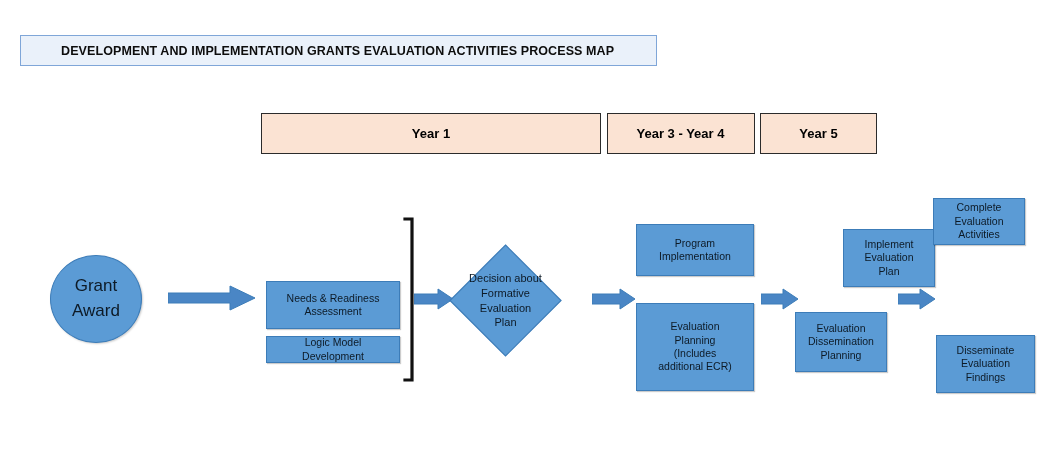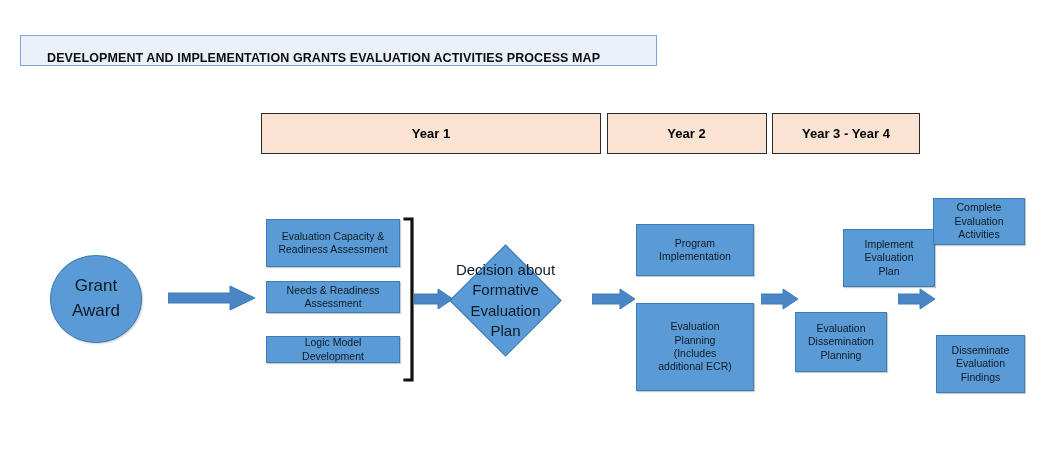--- a/index.html
+++ b/index.html
@@ -22,22 +22,22 @@
   #title-banner {
     position: absolute;
     left: 20px;
     top: 35px;
     width: 637px;
     height: 31px;
     background: #EAF1FA;
     border: 1px solid #7FA6D8;
     box-sizing: border-box;
     display: flex;
-    align-items: flex-end;
-    padding-left: 26px;
+    align-items: center;
+    padding-left: 40px;
   }
   #title-banner .title-text {
     font-size: 12.5px;
     font-weight: bold;
     color: #0d0d0d;
     letter-spacing: 0.1px;
     white-space: nowrap;
   }
 
   
@@ -115,21 +115,21 @@
     width: 113px; height: 113px;
   }
   #decision-diamond .diamond-label {
     position: absolute;
     left: 0; top: 0;
     width: 113px; height: 113px;
     display: flex;
     align-items: center;
     justify-content: center;
     text-align: center;
-    font-size: 15px;
+    font-size: 11px;
     color: #0d1a26;
     line-height: 1.35;
     pointer-events: none;
   }
 
   
   .arrow {
     position: absolute;
   }
   .arrow svg { display: block; }
@@ -150,42 +150,39 @@
 <div id="canvas">
 
   <div id="title-banner">
     <span class="title-text">DEVELOPMENT AND IMPLEMENTATION GRANTS EVALUATION ACTIVITIES PROCESS MAP</span>
   </div>
 
   <div id="year-header">
     <div class="year-cell" style="width:340px;">
       <span>Year 1</span>
     </div>
-    <div class="year-cell" style="width:160px;">
-      <span>Year 2</span>
-    </div>
     <div class="year-cell" style="width:148px;">
       <span>Year 3 - Year 4</span>
+    </div>
+    <div class="year-cell" style="width:117px;">
+      <span>Year 5</span>
     </div>
   </div>
 
   <div id="grant-award">
     <span>Grant<br>Award</span>
   </div>
 
   <div class="arrow" style="left:168px; top:285px;">
     <svg width="88" height="26" viewBox="0 0 88 26">
       <path d="M0 8 L62 8 L62 1 L87 13 L62 25 L62 18 L0 18 Z" fill="#4A86C5" stroke="#3C7CB8" stroke-width="1"></path>
     </svg>
   </div>
 
-  <div class="node" style="left:266px; top:219px; width:134px; height:48px;">
-    <span>Evaluation Capacity &amp;<br>Readiness Assessment</span>
-  </div>
-  <div class="node" style="left:266px; top:281px; width:134px; height:32px;">
+  <div class="node" style="left:266px; top:281px; width:134px; height:48px;">
     <span>Needs &amp; Readiness<br>Assessment</span>
   </div>
   <div class="node" style="left:266px; top:336px; width:134px; height:27px;">
     <span>Logic Model<br>Development</span>
   </div>
 
   <div id="group-bracket">
     <svg width="13" height="165" viewBox="0 0 13 165">
       <path d="M2 2 L9 2 L9 163 L2 163" fill="none" stroke="#111111" stroke-width="3.2" stroke-linecap="square"></path>
     </svg>
@@ -234,17 +231,17 @@
 
   <div class="arrow" style="left:898px; top:288px;">
     <svg width="38" height="22" viewBox="0 0 38 22">
       <path d="M0 6 L22 6 L22 1 L37 11 L22 21 L22 16 L0 16 Z" fill="#4A86C5" stroke="#3C7CB8" stroke-width="1"></path>
     </svg>
   </div>
 
   <div class="node" style="left:933px; top:198px; width:92px; height:47px;">
     <span>Complete<br>Evaluation<br>Activities</span>
   </div>
-  <div class="node" style="left:936px; top:335px; width:89px; height:58px;">
+  <div class="node" style="left:936px; top:335px; width:99px; height:58px;">
     <span>Disseminate<br>Evaluation<br>Findings</span>
   </div>
 
 </div>
 
 </body></html>

